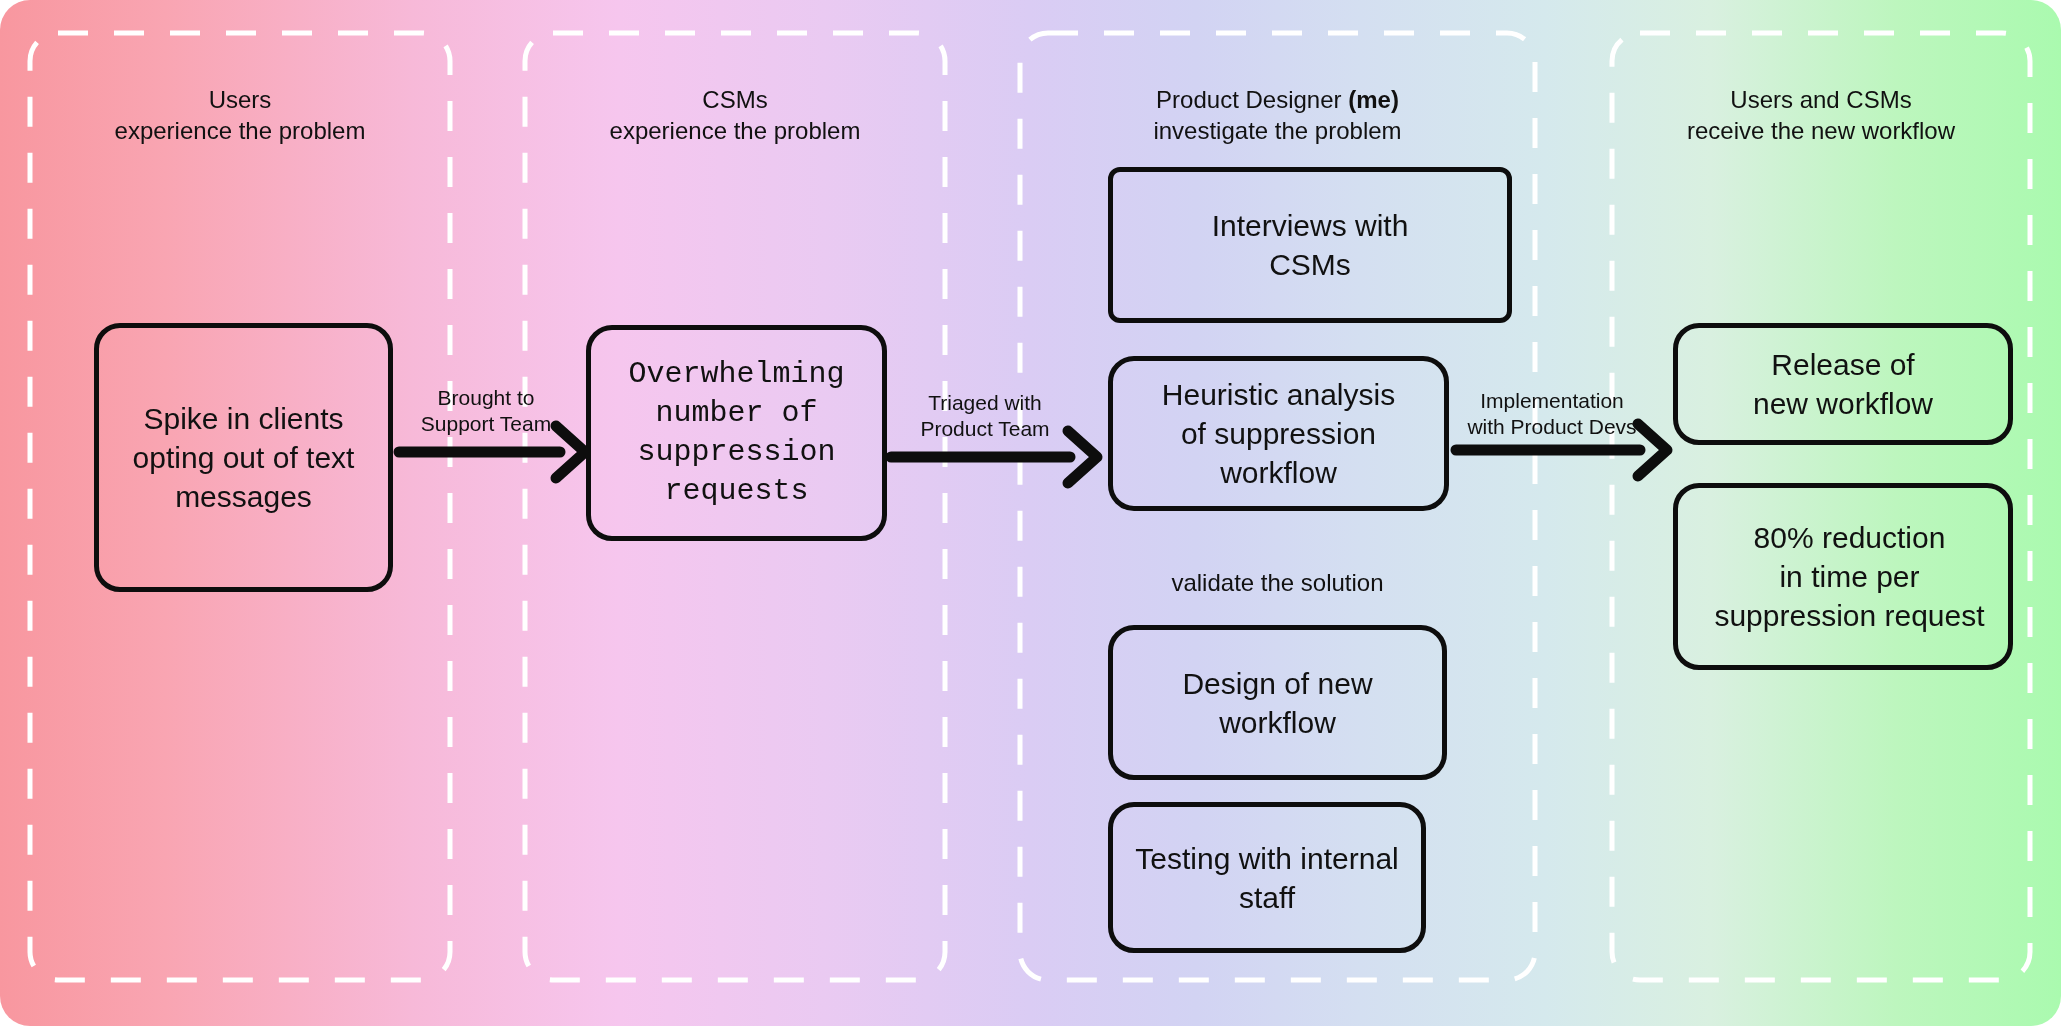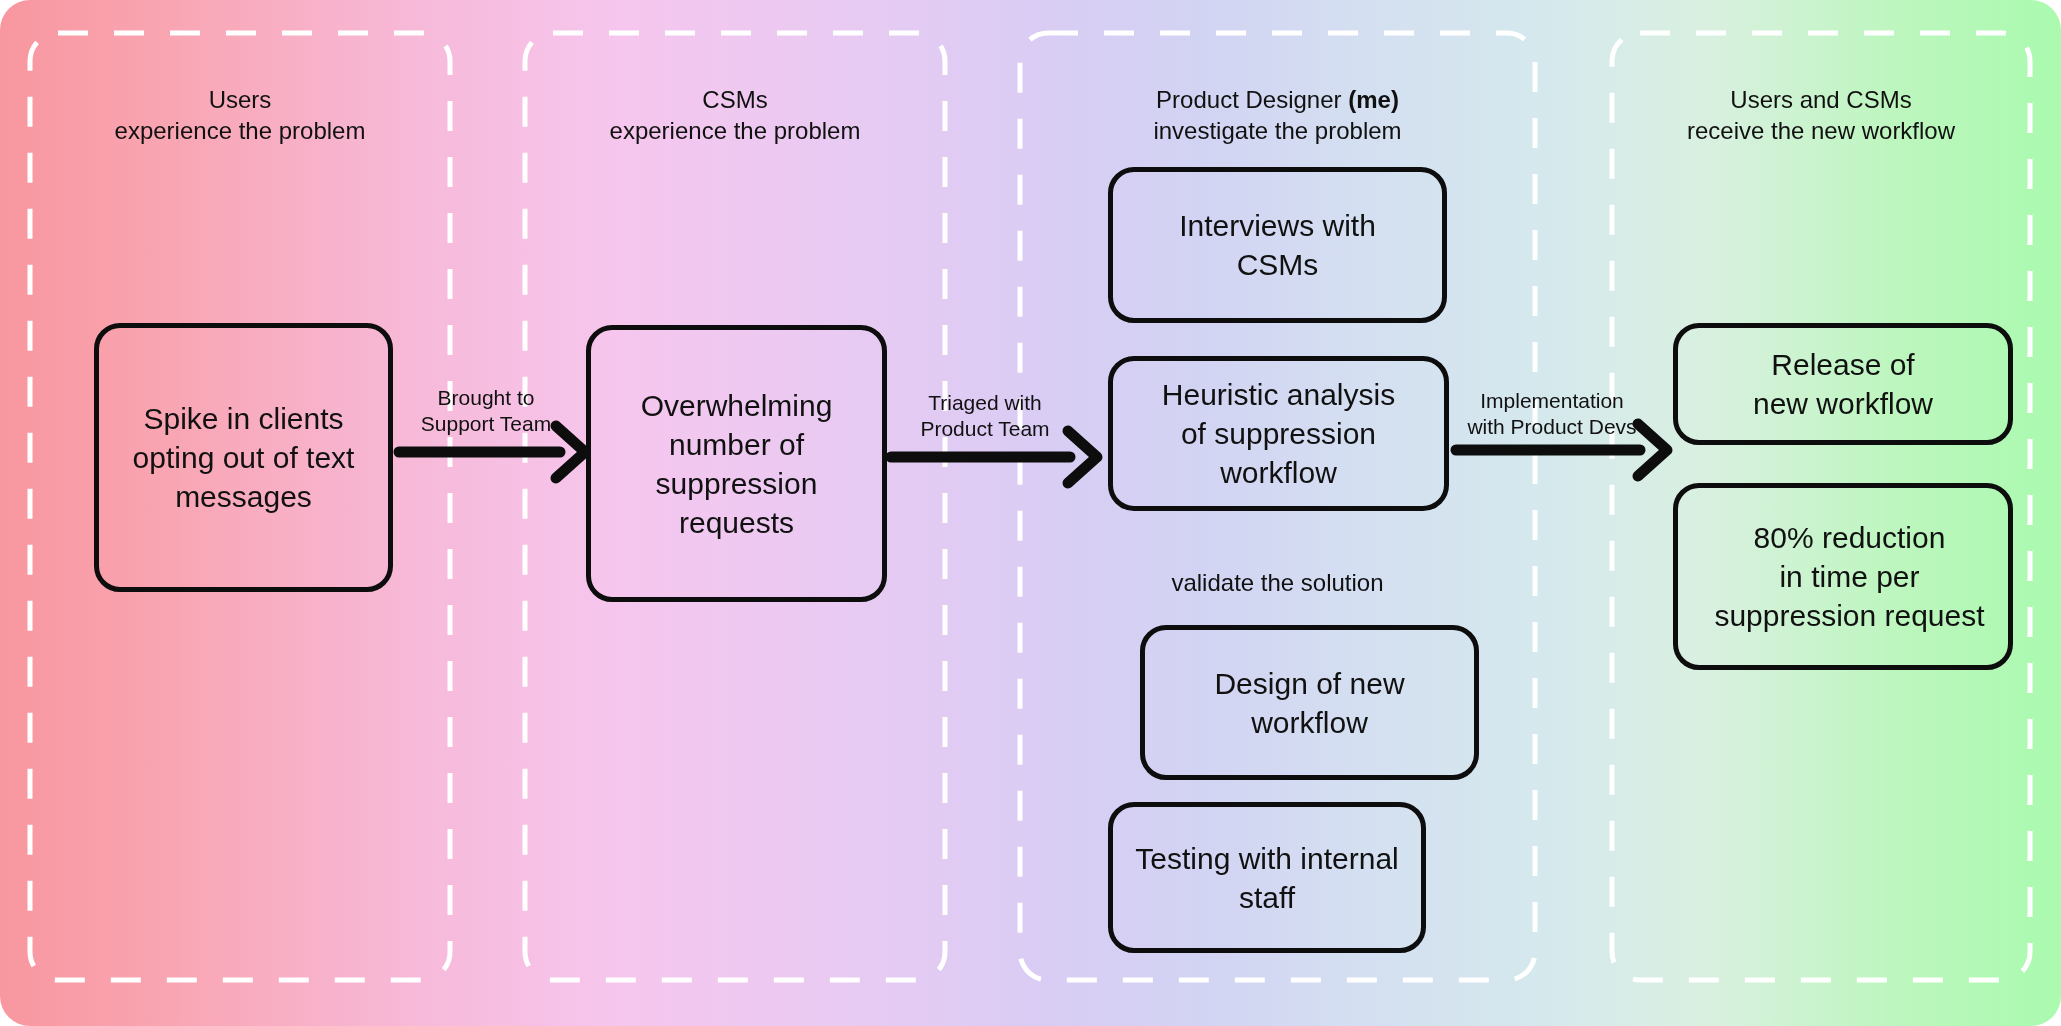--- a/index.html
+++ b/index.html
@@ -120,30 +120,30 @@
     <div class="sub">investigate the problem</div>
   </div>
   <div class="hdr" style="left:1612px; width:418px;">
     <div><span class="t">Users and CSMs</span><span class="t-rest"></span></div>
     <div class="sub">receive the new workflow</div>
   </div>
 
   <div class="box" style="left:94px;  top:323px; width:299px; height:269px;">Spike in clients
 opting out of text
 messages</div>
-  <div class="box" style="left:586px; top:325px; width:301px; height:277px;">Overwhelming
+  <div class="box" style="left:586px; top:325px; width:301px; height:216px;font-family:Liberation Mono, monospace;">Overwhelming
 number of
 suppression
 requests</div>
-  <div class="box" style="left:1108px;top:167px; width:339px; height:156px;">Interviews with
+  <div class="box" style="left:1108px;top:167px; width:404px; height:156px;border-radius:12px;">Interviews with
 CSMs</div>
   <div class="box" style="left:1108px;top:356px; width:341px; height:155px;">Heuristic analysis
 of suppression
 workflow</div>
-  <div class="box" style="left:1108px;top:625px; width:339px; height:155px;margin-left:32px;">Design of new
+  <div class="box" style="left:1108px;top:625px; width:339px; height:155px;">Design of new
 workflow</div>
   <div class="box" style="left:1108px;top:802px; width:318px; height:151px;">Testing with internal
 staff</div>
   <div class="box" style="left:1673px;top:323px; width:340px; height:122px;">Release of
 new workflow</div>
   <div class="box" style="left:1673px;top:483px; width:340px; height:187px;padding-left:13px;">80% reduction
 in time per
 suppression request</div>
 
   <div class="alabel" style="left:376px;  top:385px; width:220px;">Brought to

